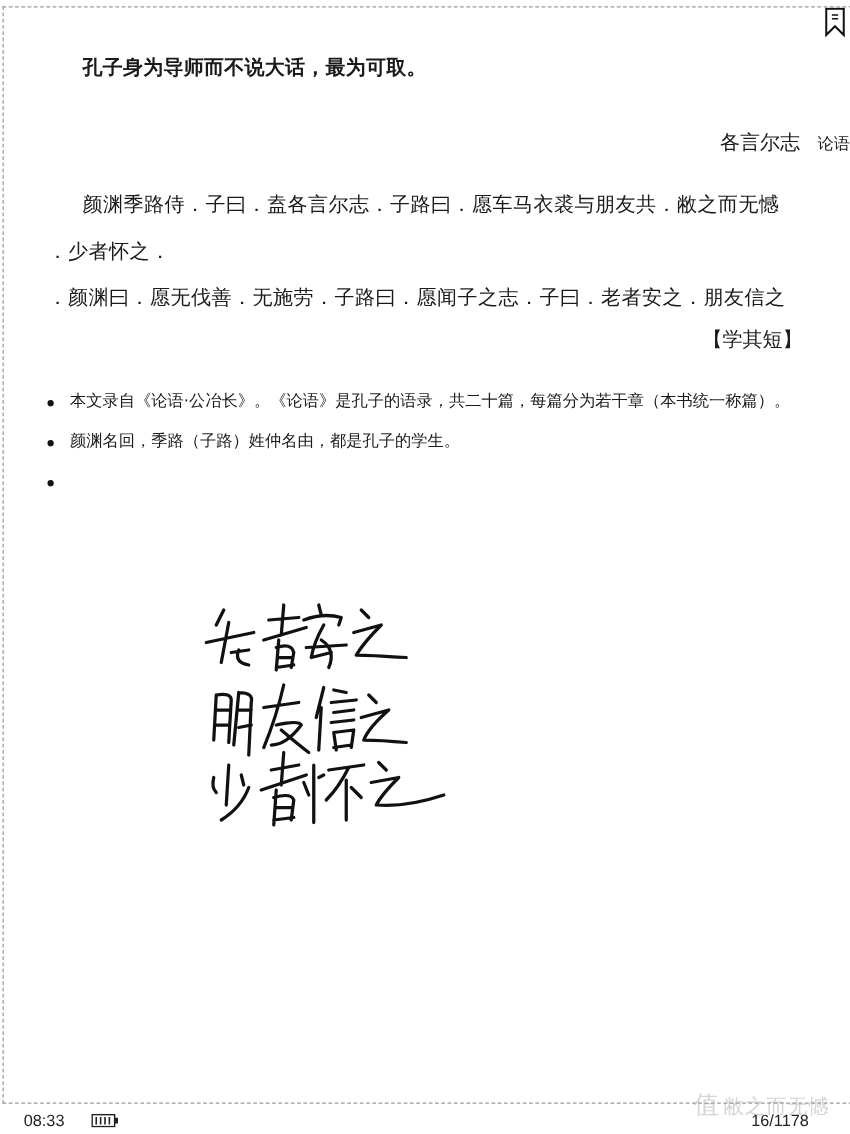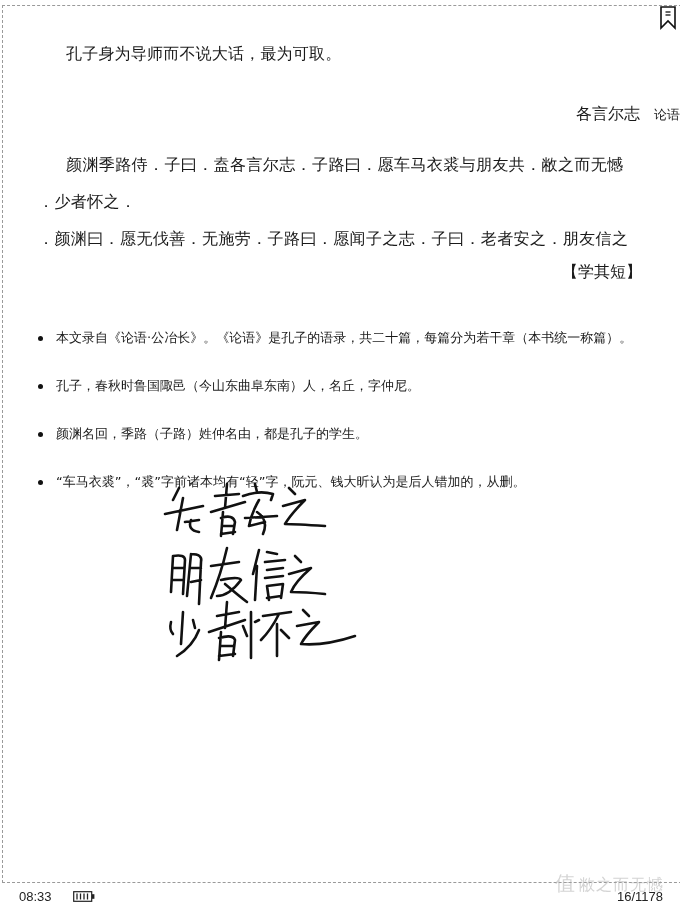--- a/index.html
+++ b/index.html
@@ -32,20 +32,21 @@
       top: 6px;
       width: 18px;
       height: 24px;
     }
     .intro {
       position: absolute;
       left: 66px;
       top: 44px;
       font-size: 16px;
       letter-spacing: 0.2px;
+      font-weight: bold;
     }
     .title-row {
       position: absolute;
       left: 0;
       width: 680px;
       top: 104px;
       text-align: right;
     }
     .title {
       font-size: 16px;
@@ -85,21 +86,20 @@
       padding: 0;
       list-style: none;
     }
     .note {
       position: relative;
       font-size: 13px;
       height: 32px;
       line-height: 24px;
       padding-left: 18px;
       white-space: nowrap;
-      margin-top: 16px;
     }
     .bullet {
       position: absolute;
       left: 0;
       top: 10px;
       width: 5px;
       height: 5px;
       border-radius: 50%;
       background: #111;
     }
@@ -128,21 +128,21 @@
     }
     .battery {
       position: absolute;
       left: 73px;
       top: 7px;
       width: 22px;
       height: 11px;
     }
     .page-num {
       position: absolute;
-      right: 17px;
+      right: 33px;
       top: 5px;
       font-family: "Liberation Sans", sans-serif;
       font-size: 13px;
       color: #222;
     }
     .watermark {
       position: absolute;
       left: 555px;
       top: 870px;
       font-size: 16px;
@@ -176,23 +176,22 @@
 <div class="body-text">
   <div class="body-line first">颜渊季路侍．子曰．盍各言尔志．子路曰．愿车马衣裘与朋友共．敝之而无憾</div>
   <div class="body-line">．少者怀之．</div>
   <div class="body-line">．颜渊曰．愿无伐善．无施劳．子路曰．愿闻子之志．子曰．老者安之．朋友信之</div>
 </div>
 
 <div class="source">【学其短】</div>
 
 <ul class="notes">
   <li class="note"><span class="bullet"></span><span>本文录自《论语·公冶长》。《论语》是孔子的语录，共二十篇，每篇分为若干章（本书统一称篇）。</span></li>
-  <li class="note"><span class="bullet"></span><span>孔子，春秋时鲁国陬邑（今山东曲阜东南）人，名丘，字仲尼。</span></li>
   <li class="note"><span class="bullet"></span><span>颜渊名回，季路（子路）姓仲名由，都是孔子的学生。</span></li>
-  <li class="note"><span class="bullet"></span><span>“车马衣裘”，“裘”字前诸本均有“轻”字，阮元、钱大昕认为是后人错加的，从删。</span></li>
+  <li class="note"><span class="bullet"></span></li>
 </ul>
 
 <svg class="handwriting" viewBox="0 0 215 195" fill="none" stroke="#111" stroke-width="2.6" stroke-linecap="round" stroke-linejoin="round">
 
   <g>
     <path d="M18 30 L24 18 M10 44 L48 36 M28 28 L22 60 M30 52 L44 50 M36 50 Q32 60 44 62"></path>
     <path d="M60 26 L84 24 M72 14 L70 38 M56 42 L90 32 M68 42 L66 66 M66 48 Q78 44 80 52 L78 64 M68 56 L78 56 M66 64 L80 62"></path>
     <path d="M100 14 L102 22 M88 26 Q104 20 118 24 L116 30 M104 30 Q96 44 94 56 L110 52 M102 42 Q114 50 108 64 M90 48 L122 46"></path>
     <path d="M134 18 L140 24 M128 36 L150 30 Q136 44 130 54 Q140 54 170 56"></path>
   </g>

